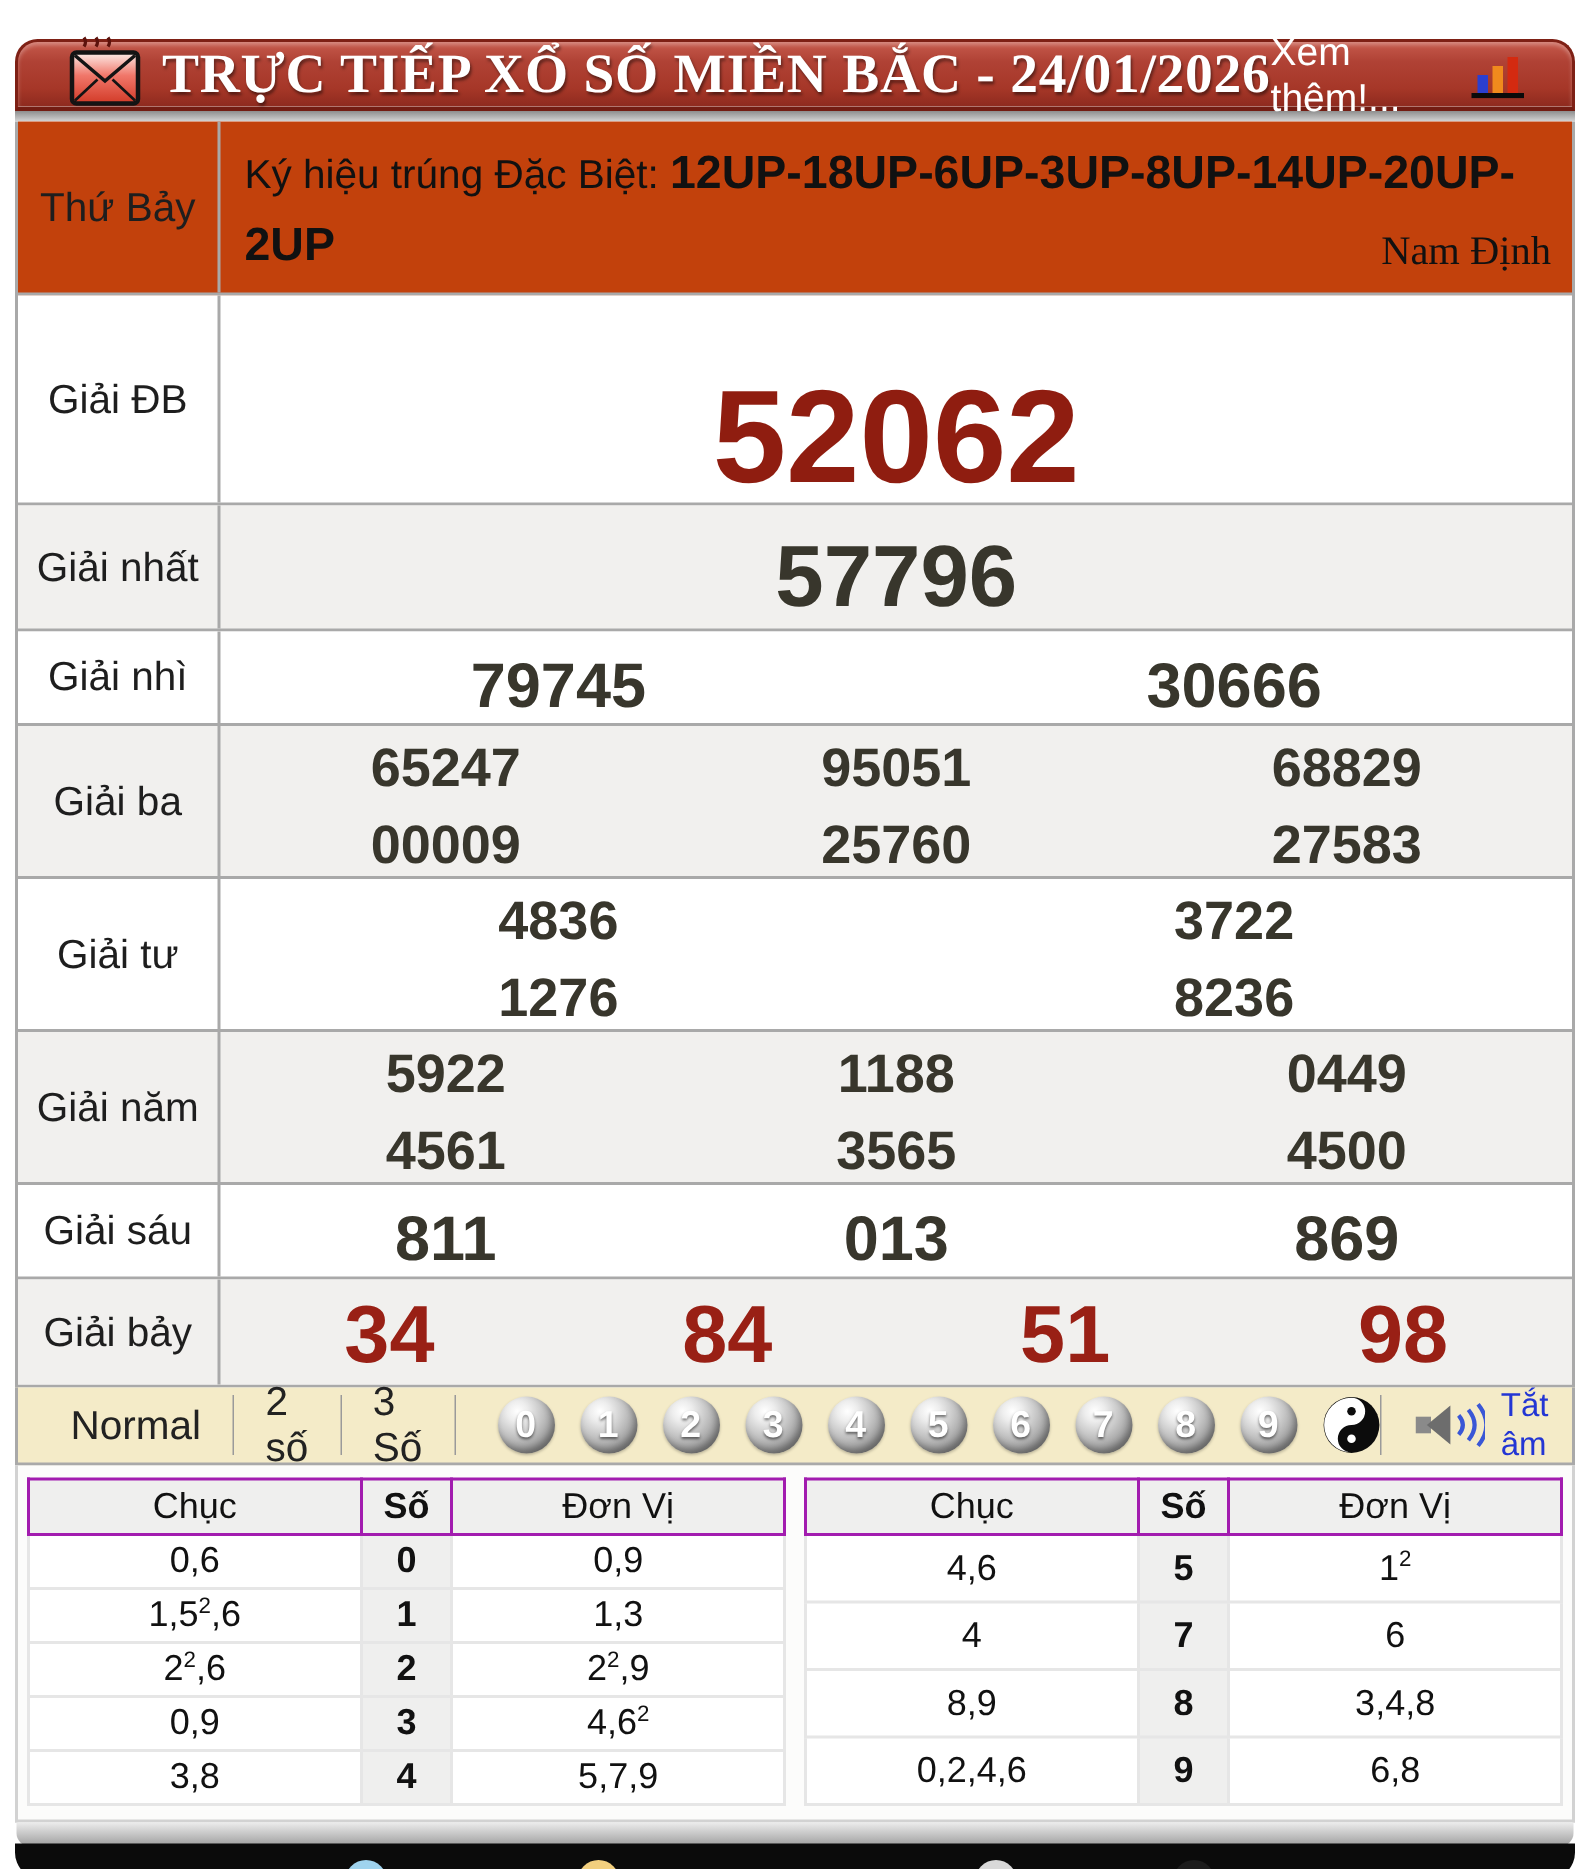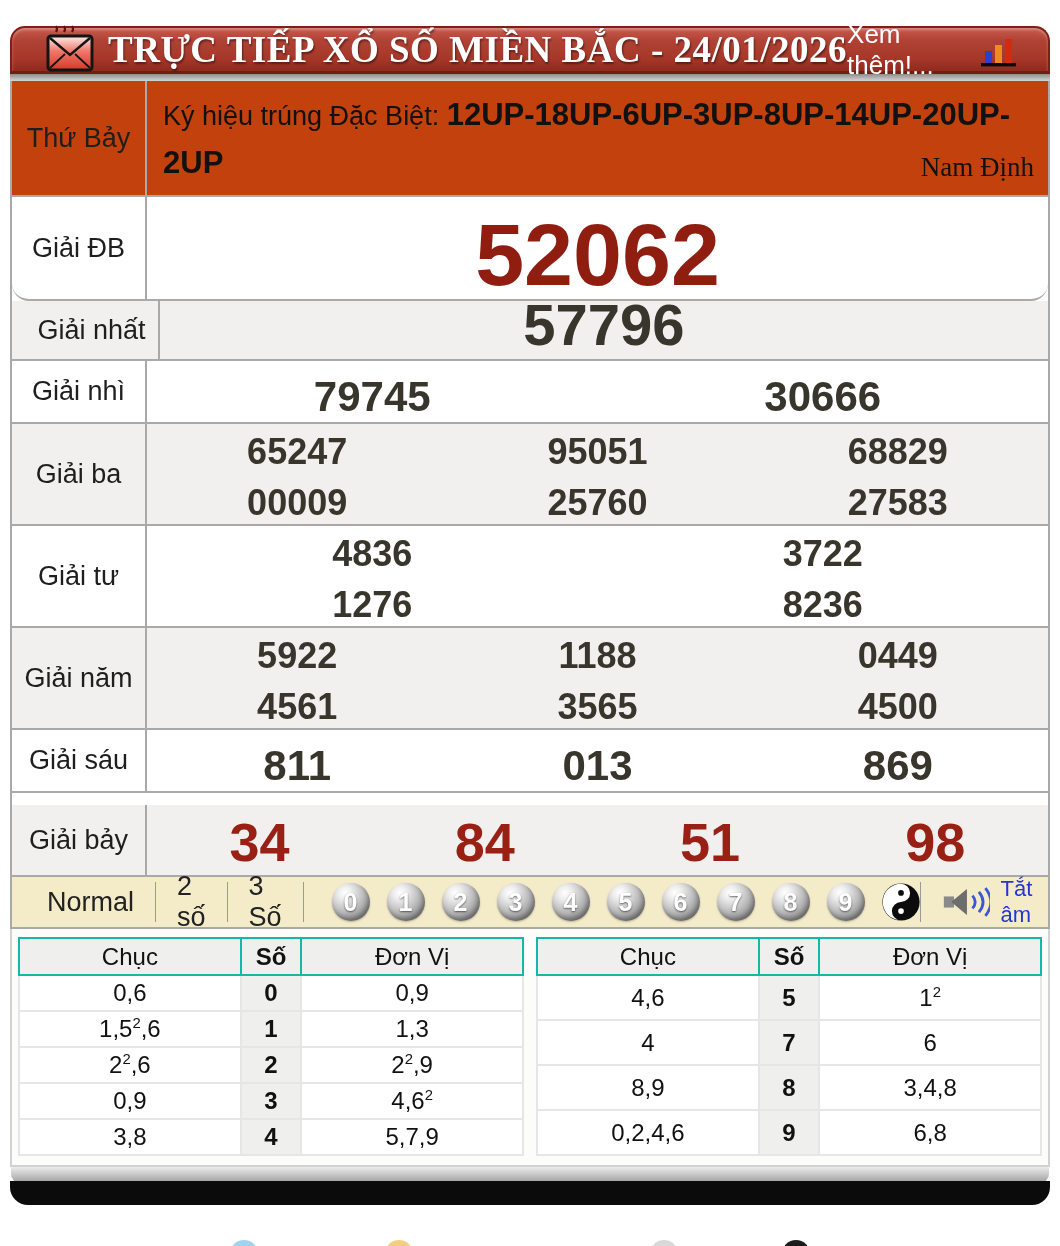--- a/index.html
+++ b/index.html
@@ -30,28 +30,28 @@
   .info-row { display:flex; background:#c2410c; border-bottom:2px solid #a9a9a9; min-height:94px; }
   .plabel {
     width:135px; min-width:135px; display:flex; align-items:center; justify-content:center;
     border-right:2px solid #a9a9a9; font-size:27px; color:#1e1e1e; text-align:center;
   }
   .info-content { flex:1; position:relative; padding:10px 14px 8px 16px; font-size:27px; color:#111; line-height:1.55; }
   .sym-codes { font-weight:bold; font-size:31px; }
   .province { position:absolute; right:14px; bottom:6px; font-family:"Liberation Serif", serif; font-size:27px; color:#111; }
 
   .prow { display:flex; background:#fff; border-bottom:2px solid #a9a9a9; }
-  .prow:last-child { border-bottom:none;margin-top:12px; }
+  .prow:last-child { border-bottom:none; }
   .prow.shade { background:#f1f0ee; }
   .pcontent { flex:1; display:flex; align-items:flex-end; }
   .pcol { flex:1; display:flex; flex-direction:column; align-items:center; justify-content:center; }
   .pnum { font-weight:bold; color:#38362c; line-height:1.2; }
 
-  .style-special { height:104px;border-radius:17px; } .style-special .pnum { font-size:88px; color:#8f1d10; line-height:1; }
-  .style-first   { height:60px;padding-left:13px; }  .style-first .pnum   { font-size:58px; }
+  .style-special { height:140px; } .style-special .pnum { font-size:88px; color:#8f1d10; line-height:1; }
+  .style-first   { height:84px; }  .style-first .pnum   { font-size:58px; }
   .style-single  { height:63px; }  .style-single .pnum  { font-size:42px; }
   .style-double  { height:102px; } .style-double .pcol  { gap:8px; } .style-double .pnum { font-size:36px; }
   .style-seven   { height:70px; }  .style-seven .pnum   { font-size:54px; color:#992015; }
 
   
   .toolbar {
     height:52px; background:#f4ebc8; border:2px solid #a9a9a9; border-top:none;
     display:flex; align-items:center; padding:0 14px; font-size:27px; color:#222;
   }
   .tab { padding:0 21px; cursor:pointer; }
@@ -66,21 +66,21 @@
   }
   .yinyang { margin-left:17px; cursor:pointer; display:flex; }
   .vsep-right { margin-left:auto; }
   .speaker { margin-left:22px; cursor:pointer; display:flex; }
   .mute { margin-left:10px; color:#2336d4; font-size:22px; text-decoration:none; cursor:pointer; }
 
   
   .stats-wrap { background:#fcfcfb; border:2px solid #d2d2d2; border-top:none; padding:8px 6px 9px; }
   .stats { display:flex; gap:12px; }
   table.stat { flex:1; border-collapse:collapse; font-size:24px; color:#111; table-layout:fixed; }
-  table.stat th { font-weight:normal; background:#efefee; border:2px solid #14b8a6; height:37px; text-align:center; }
+  table.stat th { font-weight:normal; background:#efefee; border:2px solid #a21caf; height:37px; text-align:center; }
   table.stat th.so-col { font-weight:bold; }
   table.stat td { background:#fff; border:2px solid #e6e6e6; height:36px; text-align:center; }
   table.stat td.so-col { background:#efefee; font-weight:bold; }
   table.stat sup { font-size:62%; }
 
   
   .foot-gray { height:16px; margin:0 1px; background:linear-gradient(180deg,#ececec,#9d9d9d); border-radius:0 0 9px 9px; }
   .foot-black { height:24px; margin-top:-2px; background:#0b0b0b; border-radius:0 0 18px 18px; }
 
   

